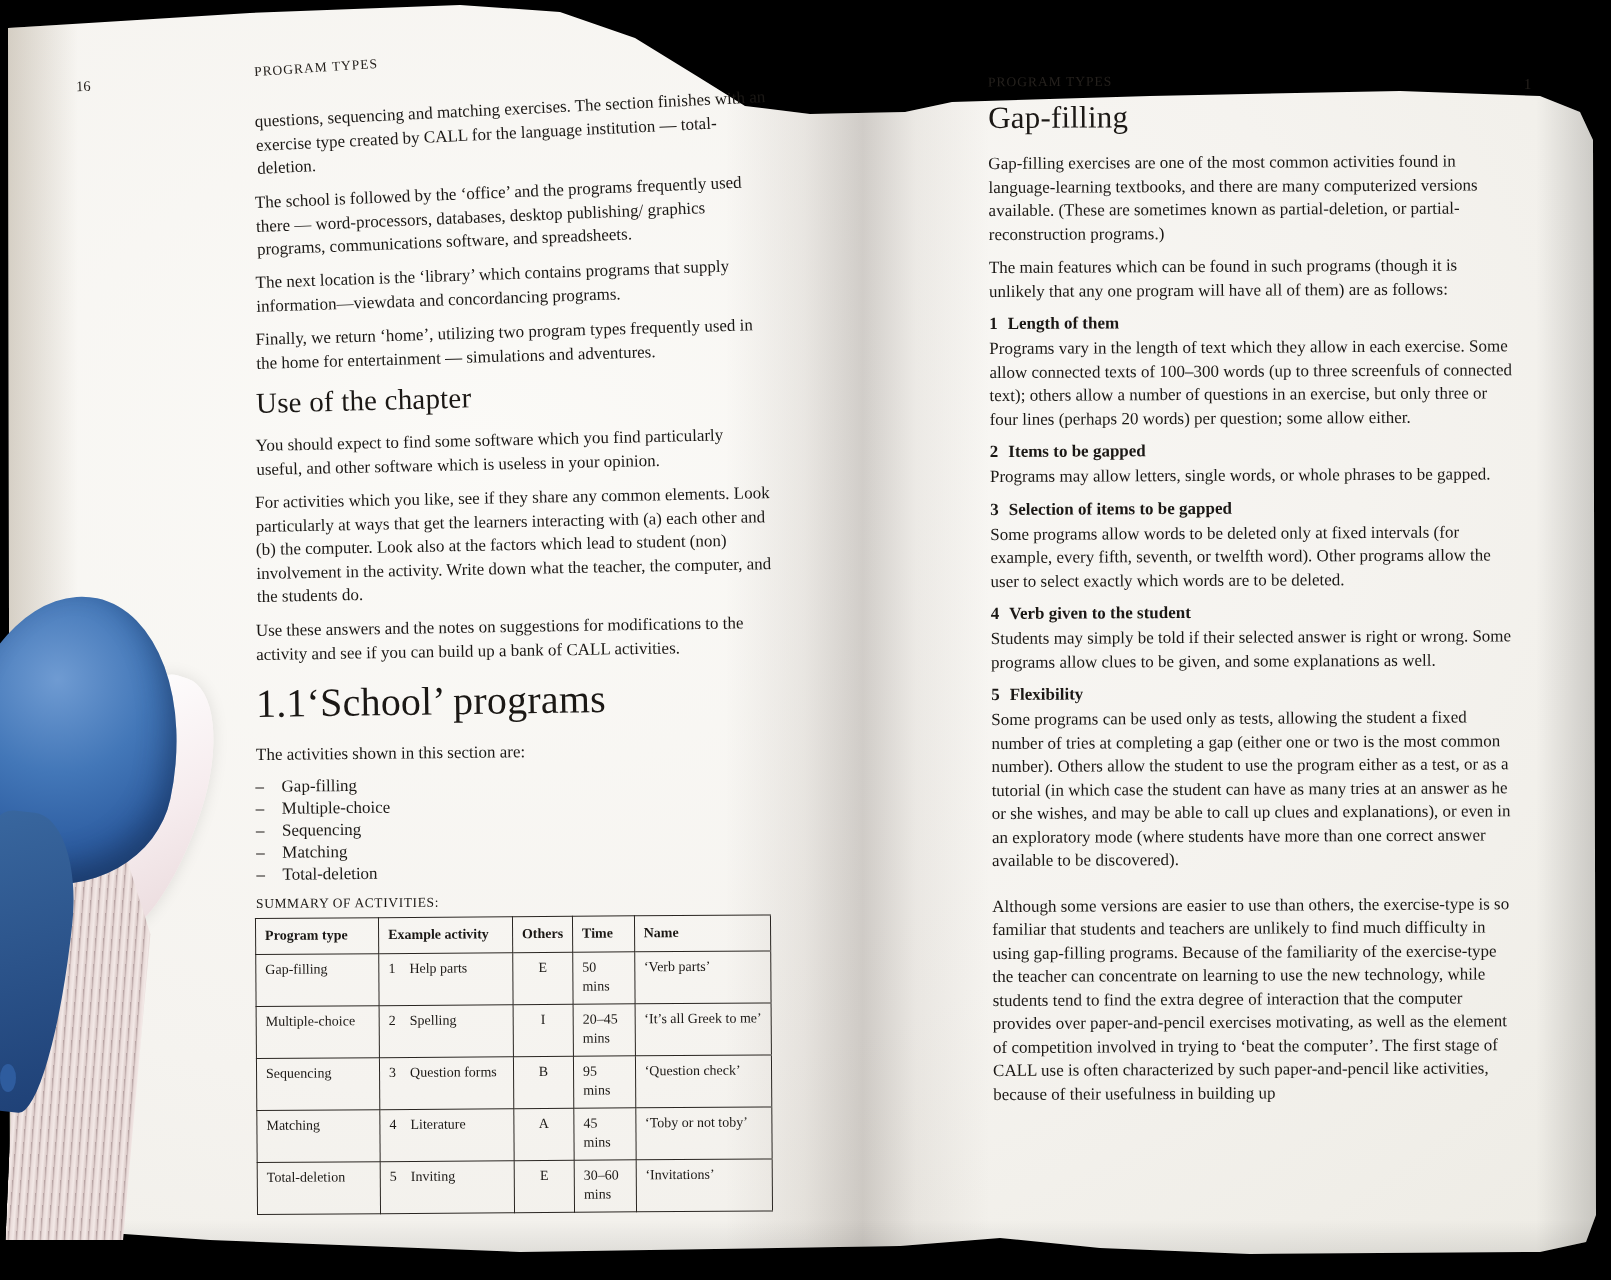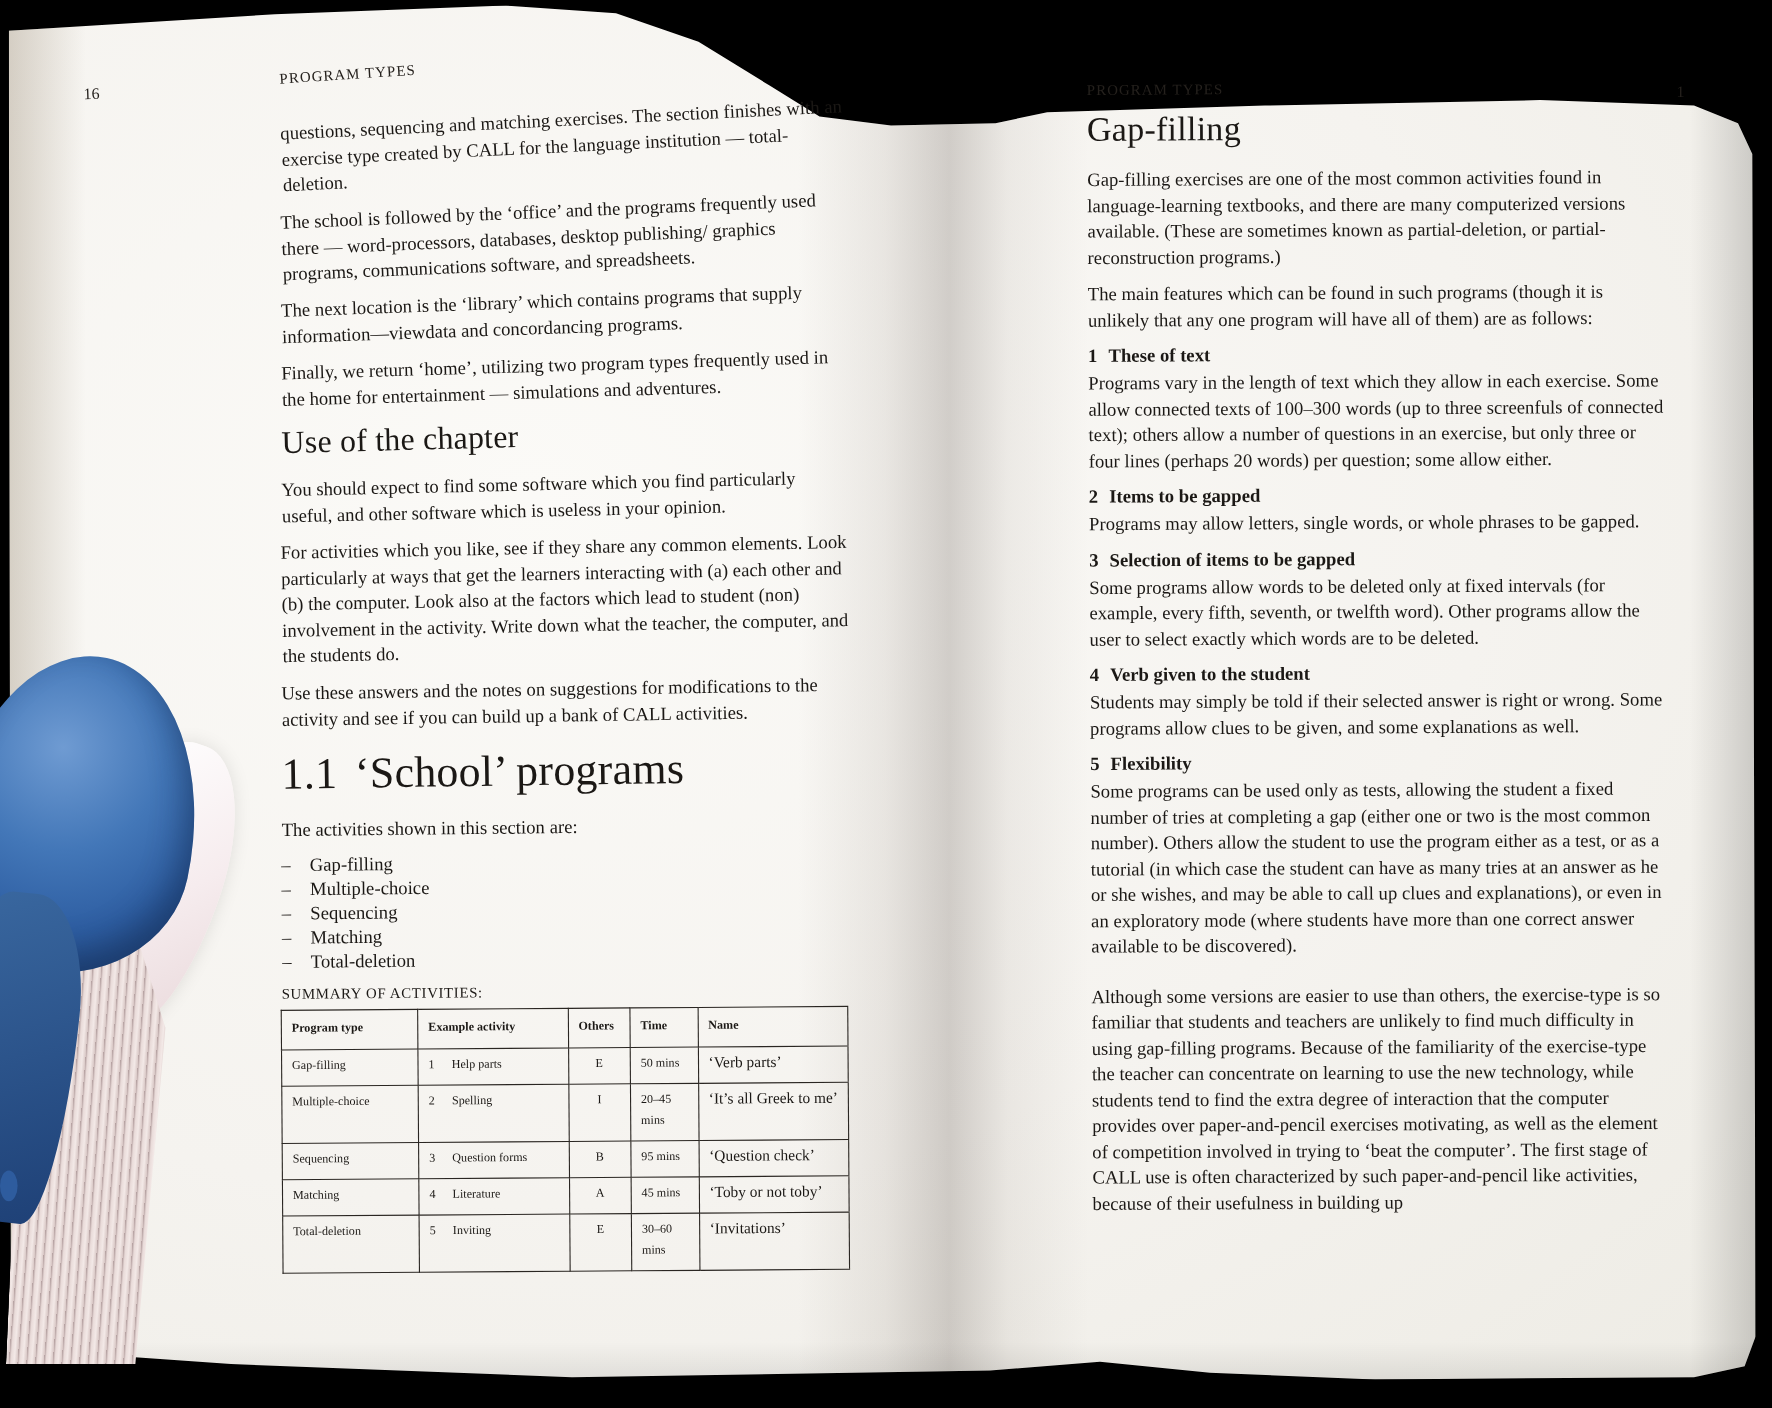--- a/index.html
+++ b/index.html
@@ -93,33 +93,33 @@
 
   .r-28 { transform:rotate(-2.8deg); } .r-24 { transform:rotate(-2.4deg); }
   .r-20 { transform:rotate(-2.0deg); } .r-17 { transform:rotate(-1.7deg); }
   .r-15 { transform:rotate(-1.5deg); } .r-13 { transform:rotate(-1.3deg); }
   .r-11 { transform:rotate(-1.1deg); } .r-09 { transform:rotate(-0.9deg); }
   .r-08 { transform:rotate(-0.8deg); } .r-06 { transform:rotate(-0.6deg); }
   .r-04 { transform:rotate(-0.4deg); }
 
   .h-section { font-size:29px; font-weight:400; margin:12px 0 14px; letter-spacing:0.2px; }
   .h-chapter { font-size:40px; font-weight:400; margin:14px 0 16px; letter-spacing:0.2px; }
-  .h-chapter .h-num { margin-right:16px; }
+  .h-chapter .h-num { margin-right:0; }
   .h-gap { font-size:31px; font-weight:400; margin:0 0 16px; letter-spacing:0.2px; }
 
   .booklist { margin:2px 0 10px; }
   .booklist .li { display:flex; font-size:17px; line-height:22px; }
   .booklist .marker { width:26px; flex:none; }
 
   .tbl-label { font-size:13.5px; letter-spacing:0.6px; margin:8px 0 6px; }
 
   table.summary { border-collapse:collapse; width:516px; border:1.6px solid #2a2622; }
   table.summary th, table.summary td {
     border:1.5px solid #2a2622; padding:5px 9px 8px;
-    font-size:11px; line-height:19px; text-align:left; vertical-align:top;
+    font-size:14px; line-height:19px; text-align:left; vertical-align:top;
   }
   table.summary th { font-weight:700; padding-top:7px; padding-bottom:9px; }
   table.summary th:last-child, table.summary td:last-child { border-right:none; }
   table.summary .c-level { text-align:center; }
   table.summary .c-name  { font-size:14px; white-space:nowrap;margin-top:36px; }
   .ex-num { display:inline-block; min-width:12px; margin-right:9px; }
 
   .feat { margin:0; }
   .feat-title { font-weight:700; font-size:17px; line-height:22px; margin:6px 0 2px; }
   .feat-num { margin-right:10px; }
@@ -250,21 +250,21 @@
   <div id="rp-num" class="pagenum">1</div>
 
   <div id="right-col">
     <div class="h-gap">Gap-filling</div>
 
     <p>Gap-filling exercises are one of the most common activities found in language-learning textbooks, and there are many computerized versions available. (These are sometimes known as partial-deletion, or partial-reconstruction programs.)</p>
     <p>The main features which can be found in such programs (though it is unlikely that any one program will have all of them) are as follows:</p>
 
     <div class="feat">
       <div class="feat-title">
-        <span class="feat-num">1</span><span>These of text</span>
+        <span class="feat-num">1</span><span>Length of them</span>
       </div>
       <p>Programs vary in the length of text which they allow in each exercise. Some allow connected texts of 100–300 words (up to three screenfuls of connected text); others allow a number of questions in an exercise, but only three or four lines (perhaps 20 words) per question; some allow either.</p>
     </div>
     <div class="feat">
       <div class="feat-title">
         <span class="feat-num">2</span><span>Items to be gapped</span>
       </div>
       <p>Programs may allow letters, single words, or whole phrases to be gapped.</p>
     </div>
     <div class="feat">

